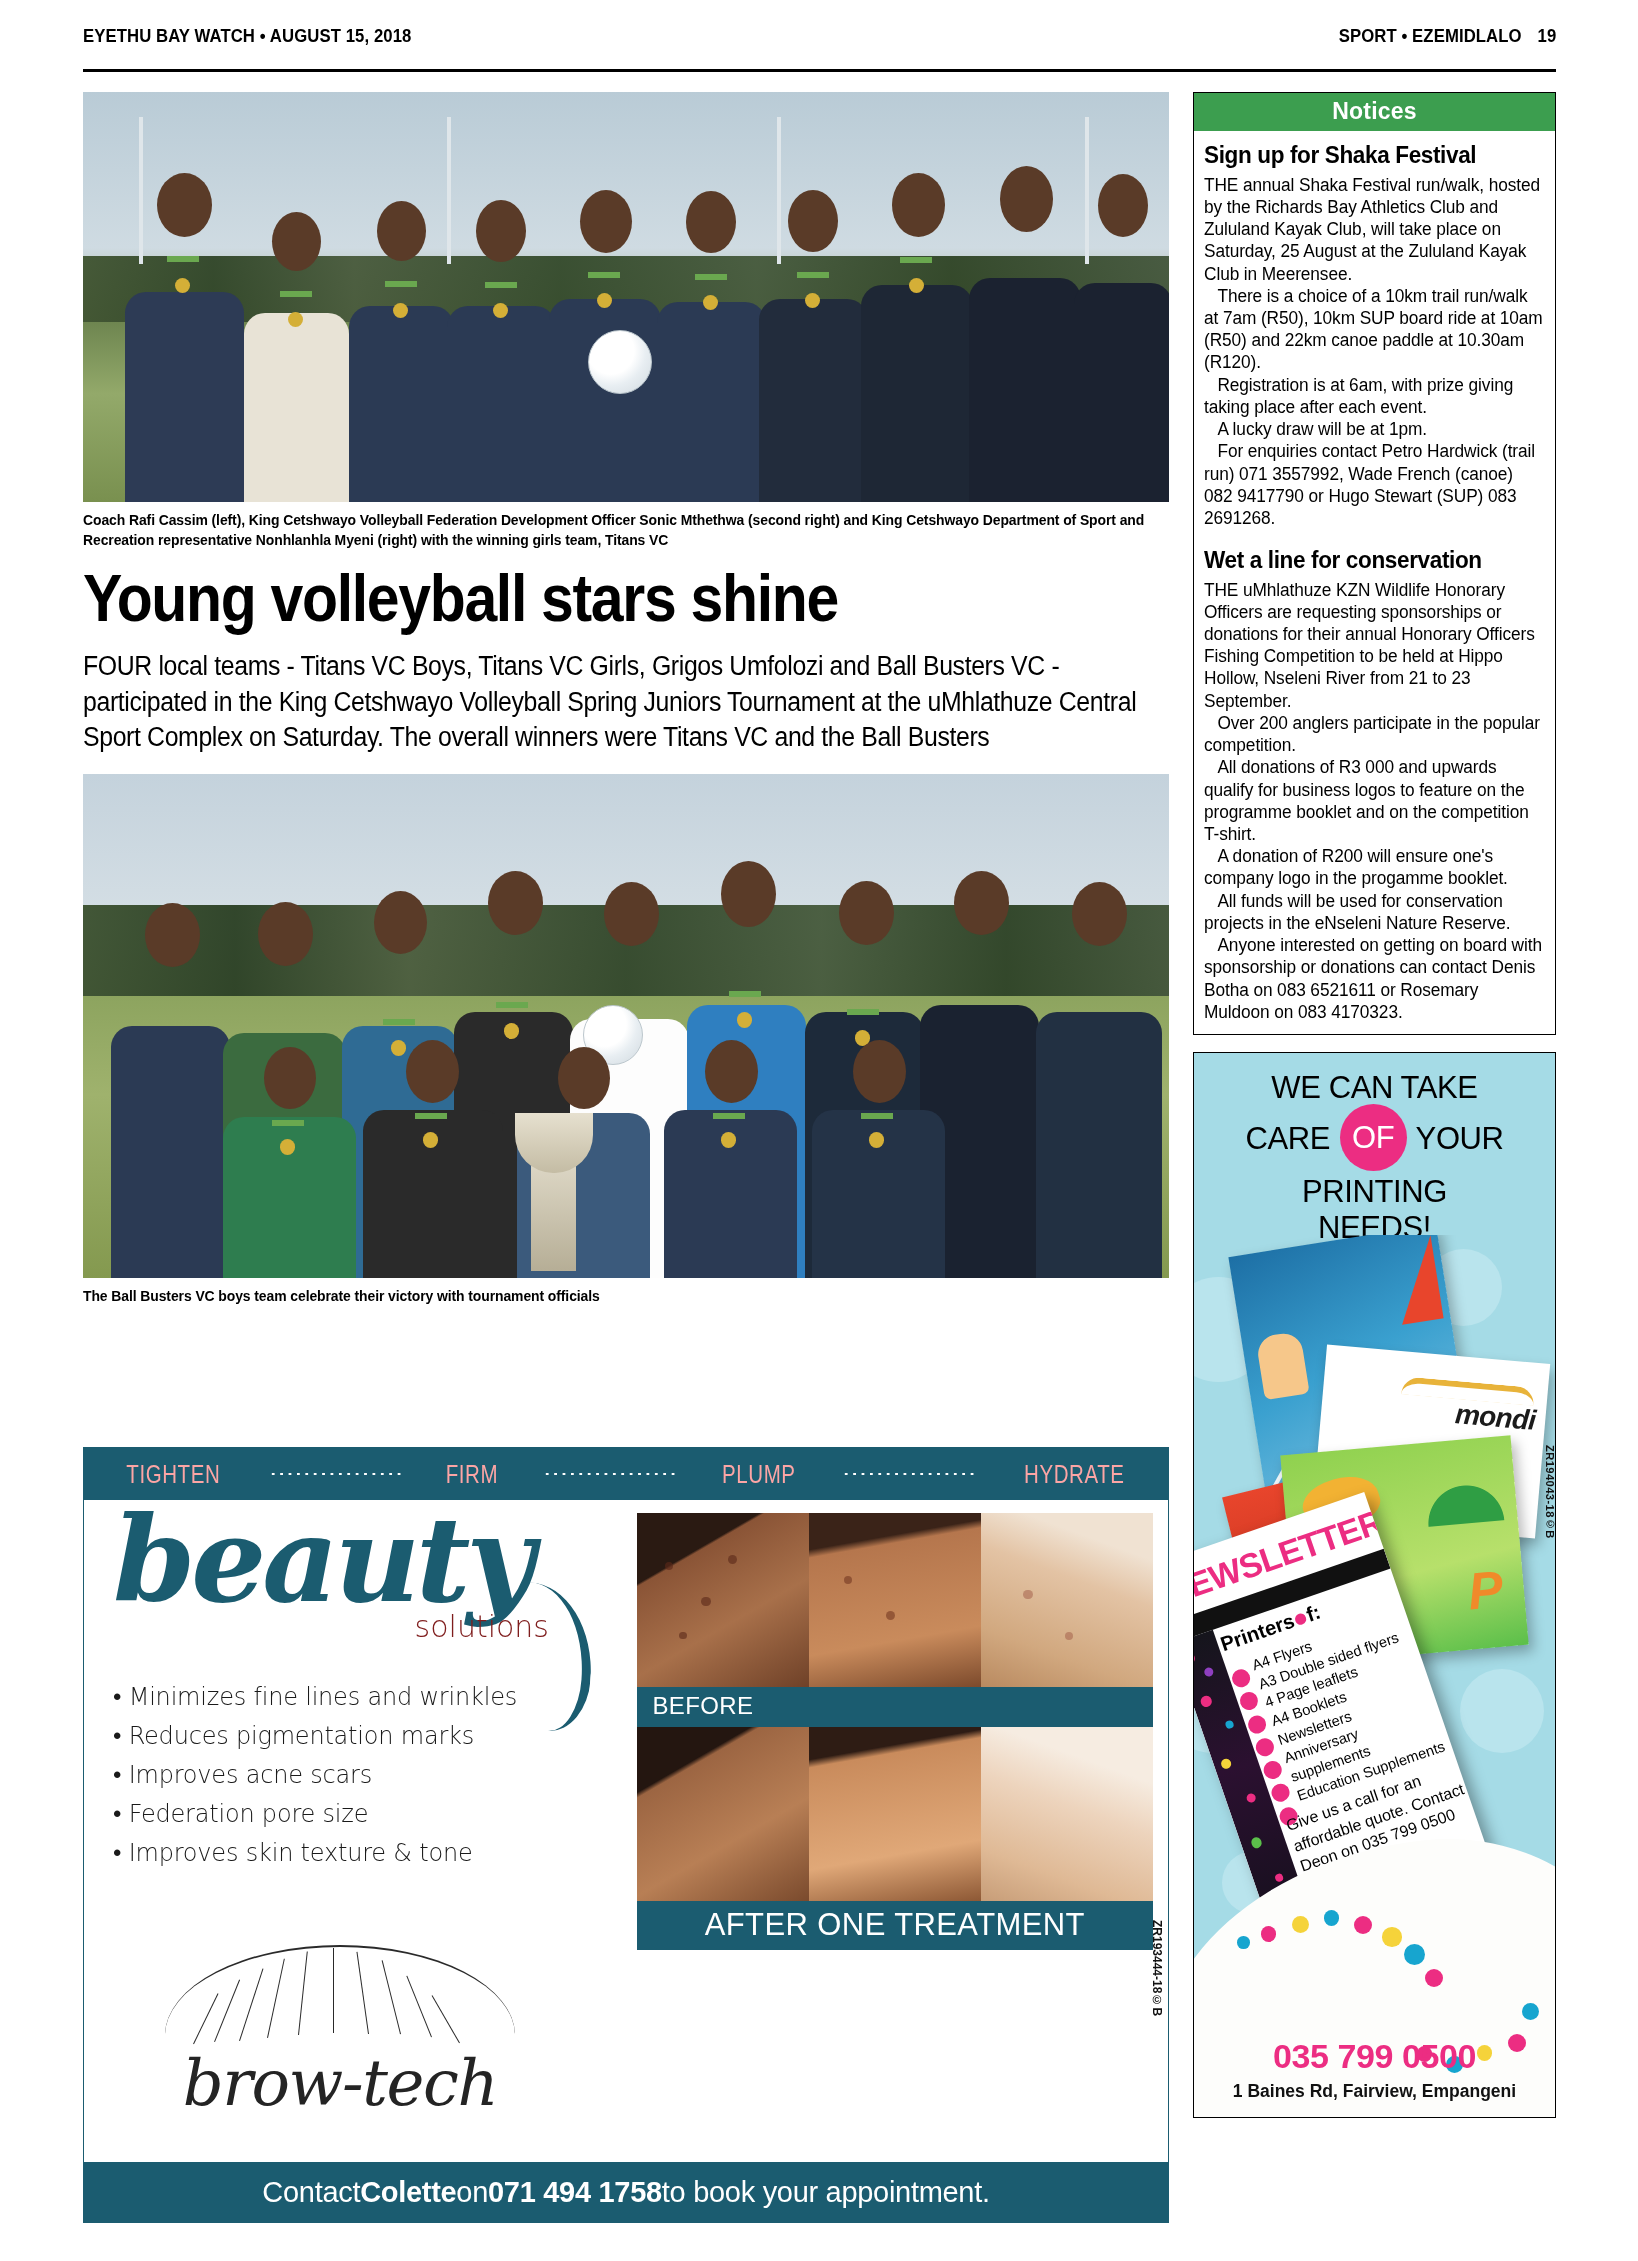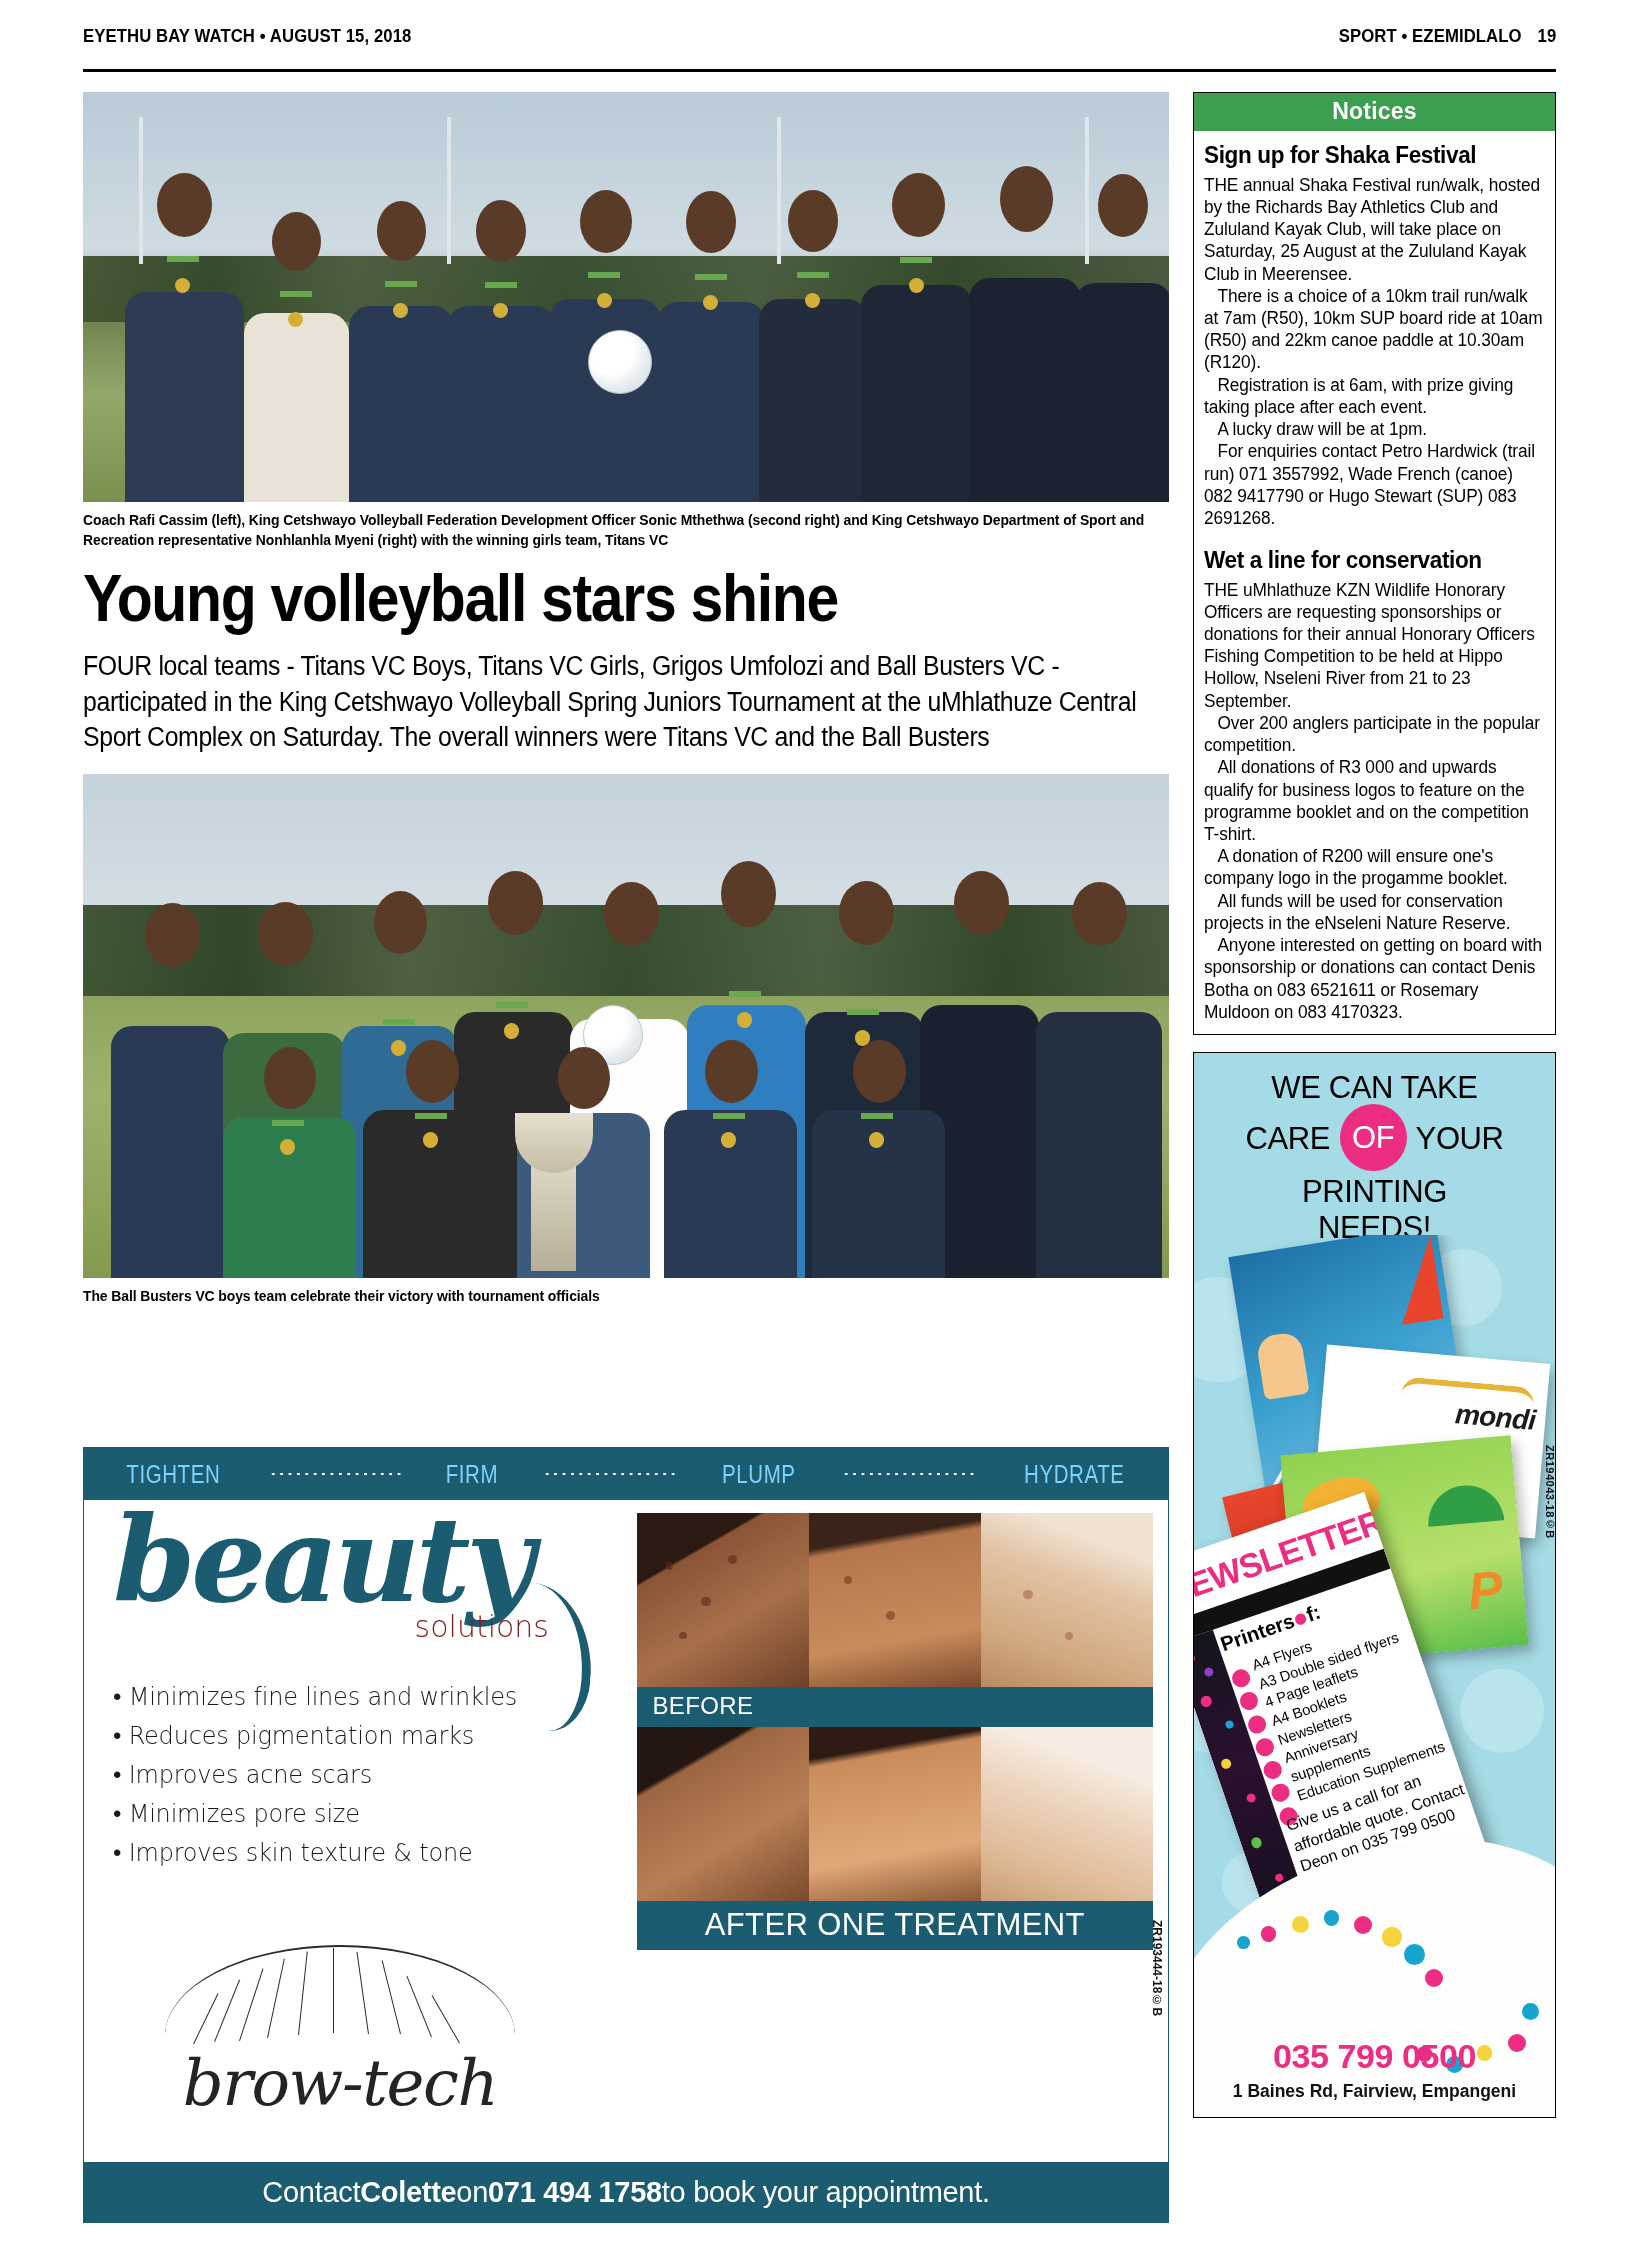--- a/index.html
+++ b/index.html
@@ -170,21 +170,21 @@
     position:absolute; right: -1.4px; top: 210px; font-size: 11.2px; font-weight:bold;
     writing-mode: vertical-rl; letter-spacing: 0.4px; color:#111;
   }
 
   
   .beauty {
     position: absolute; left: 83px; top: 1447px; width: 1086px; height: 776px;
     border: 1.4px solid #1b5c70; background: #fff; overflow: hidden;
   }
   .beauty-topbar {
-    height: 52px; background: #1b5c70; color: #7dd3fc;
+    height: 52px; background: #1b5c70; color: #fca5a5;
     display: flex; align-items: center; justify-content: space-between;
     padding: 0 32px; font-size: 25px; letter-spacing: 0.7px;
   }
   .beauty-topbar .seg { transform: scaleX(.82); }
   .dots { flex: 0 0 133px; height: 4.2px;
     background-image: radial-gradient(circle, #ffffff 1.1px, transparent 1.3px);
     background-size: 8.4px 4.2px; }
   .beauty-main { display: flex; height: 628px; }
   .beauty-left { width: 553px; position: relative; padding: 18px 21px 0 29px; }
   .beauty-right { flex: 1; position: relative; }
@@ -562,21 +562,21 @@
   <div class="beauty-main">
     <div class="beauty-left">
       <div class="beauty-word">beauty</div>
       <div class="solutions">solutions</div>
       <div class="swirl"></div>
 
       <ul class="bullets">
         <li>Minimizes fine lines and wrinkles</li>
         <li>Reduces pigmentation marks</li>
         <li>Improves acne scars</li>
-        <li>Minimizes pore size</li>
+        <li>Federation pore size</li>
         <li>Improves skin texture &amp; tone</li>
       </ul>
 
       <div class="browtech">
         <div class="brow-arc">
           <div class="brow-hair" style="left:28px;top:41px;height:56px;transform:rotate(26deg);"></div>
           <div class="brow-hair" style="left:49px;top:28px;height:67px;transform:rotate(22deg);"></div>
           <div class="brow-hair" style="left:74px;top:18px;height:76px;transform:rotate(18deg);"></div>
           <div class="brow-hair" style="left:102px;top:9.8px;height:81px;transform:rotate(12deg);"></div>
           <div class="brow-hair" style="left:133px;top:4.2px;height:84px;transform:rotate(6deg);"></div>

